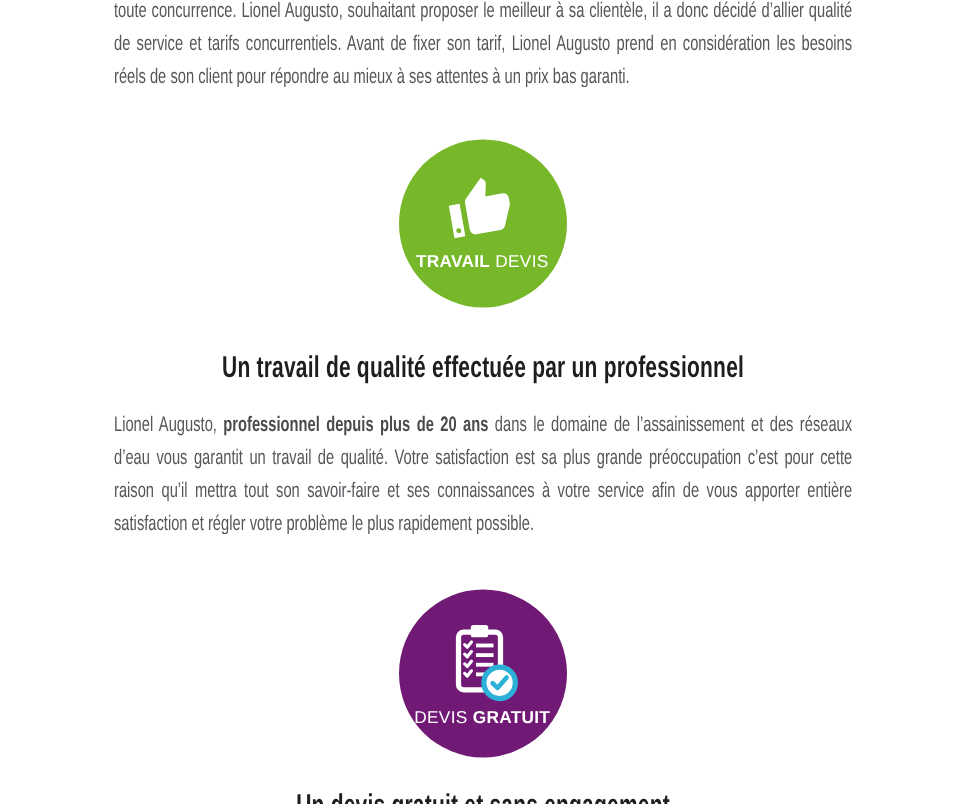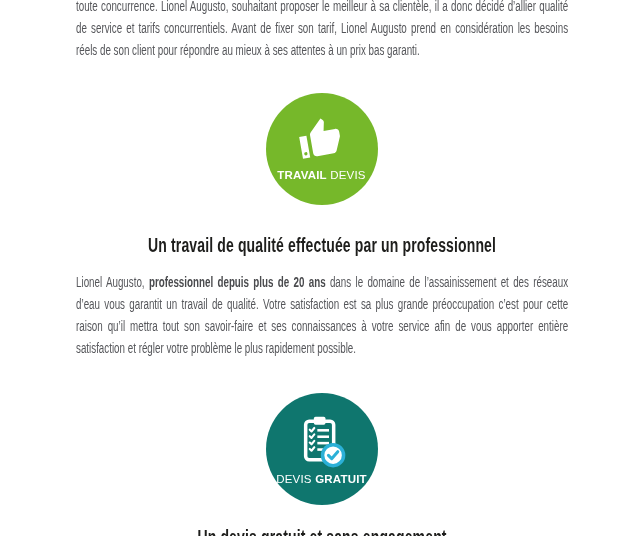--- a/index.html
+++ b/index.html
@@ -50,21 +50,21 @@
     height: 112px;
     border-radius: 50%;
     margin: 0 auto;
     display: flex;
     flex-direction: column;
     align-items: center;
     justify-content: center;
     color: #ffffff;
   }
   .badge-green { background: #76b82a; margin-top: 32px; }
-  .badge-blue  { background: #0f766e; margin-top: 34px; }
+  .badge-blue  { background: #701a75; margin-top: 34px; }
 
   .badge-icon { display: block; line-height: 0; }
   .badge-icon.thumb { transform: rotate(-10deg); margin-bottom: 7px; margin-left: -4px; }
   .badge-icon.clipboard { margin-bottom: 4px; }
 
   .badge-text {
     text-align: center;
     font-size: 11.5px;
     line-height: 14px;
     letter-spacing: 0.2px;

